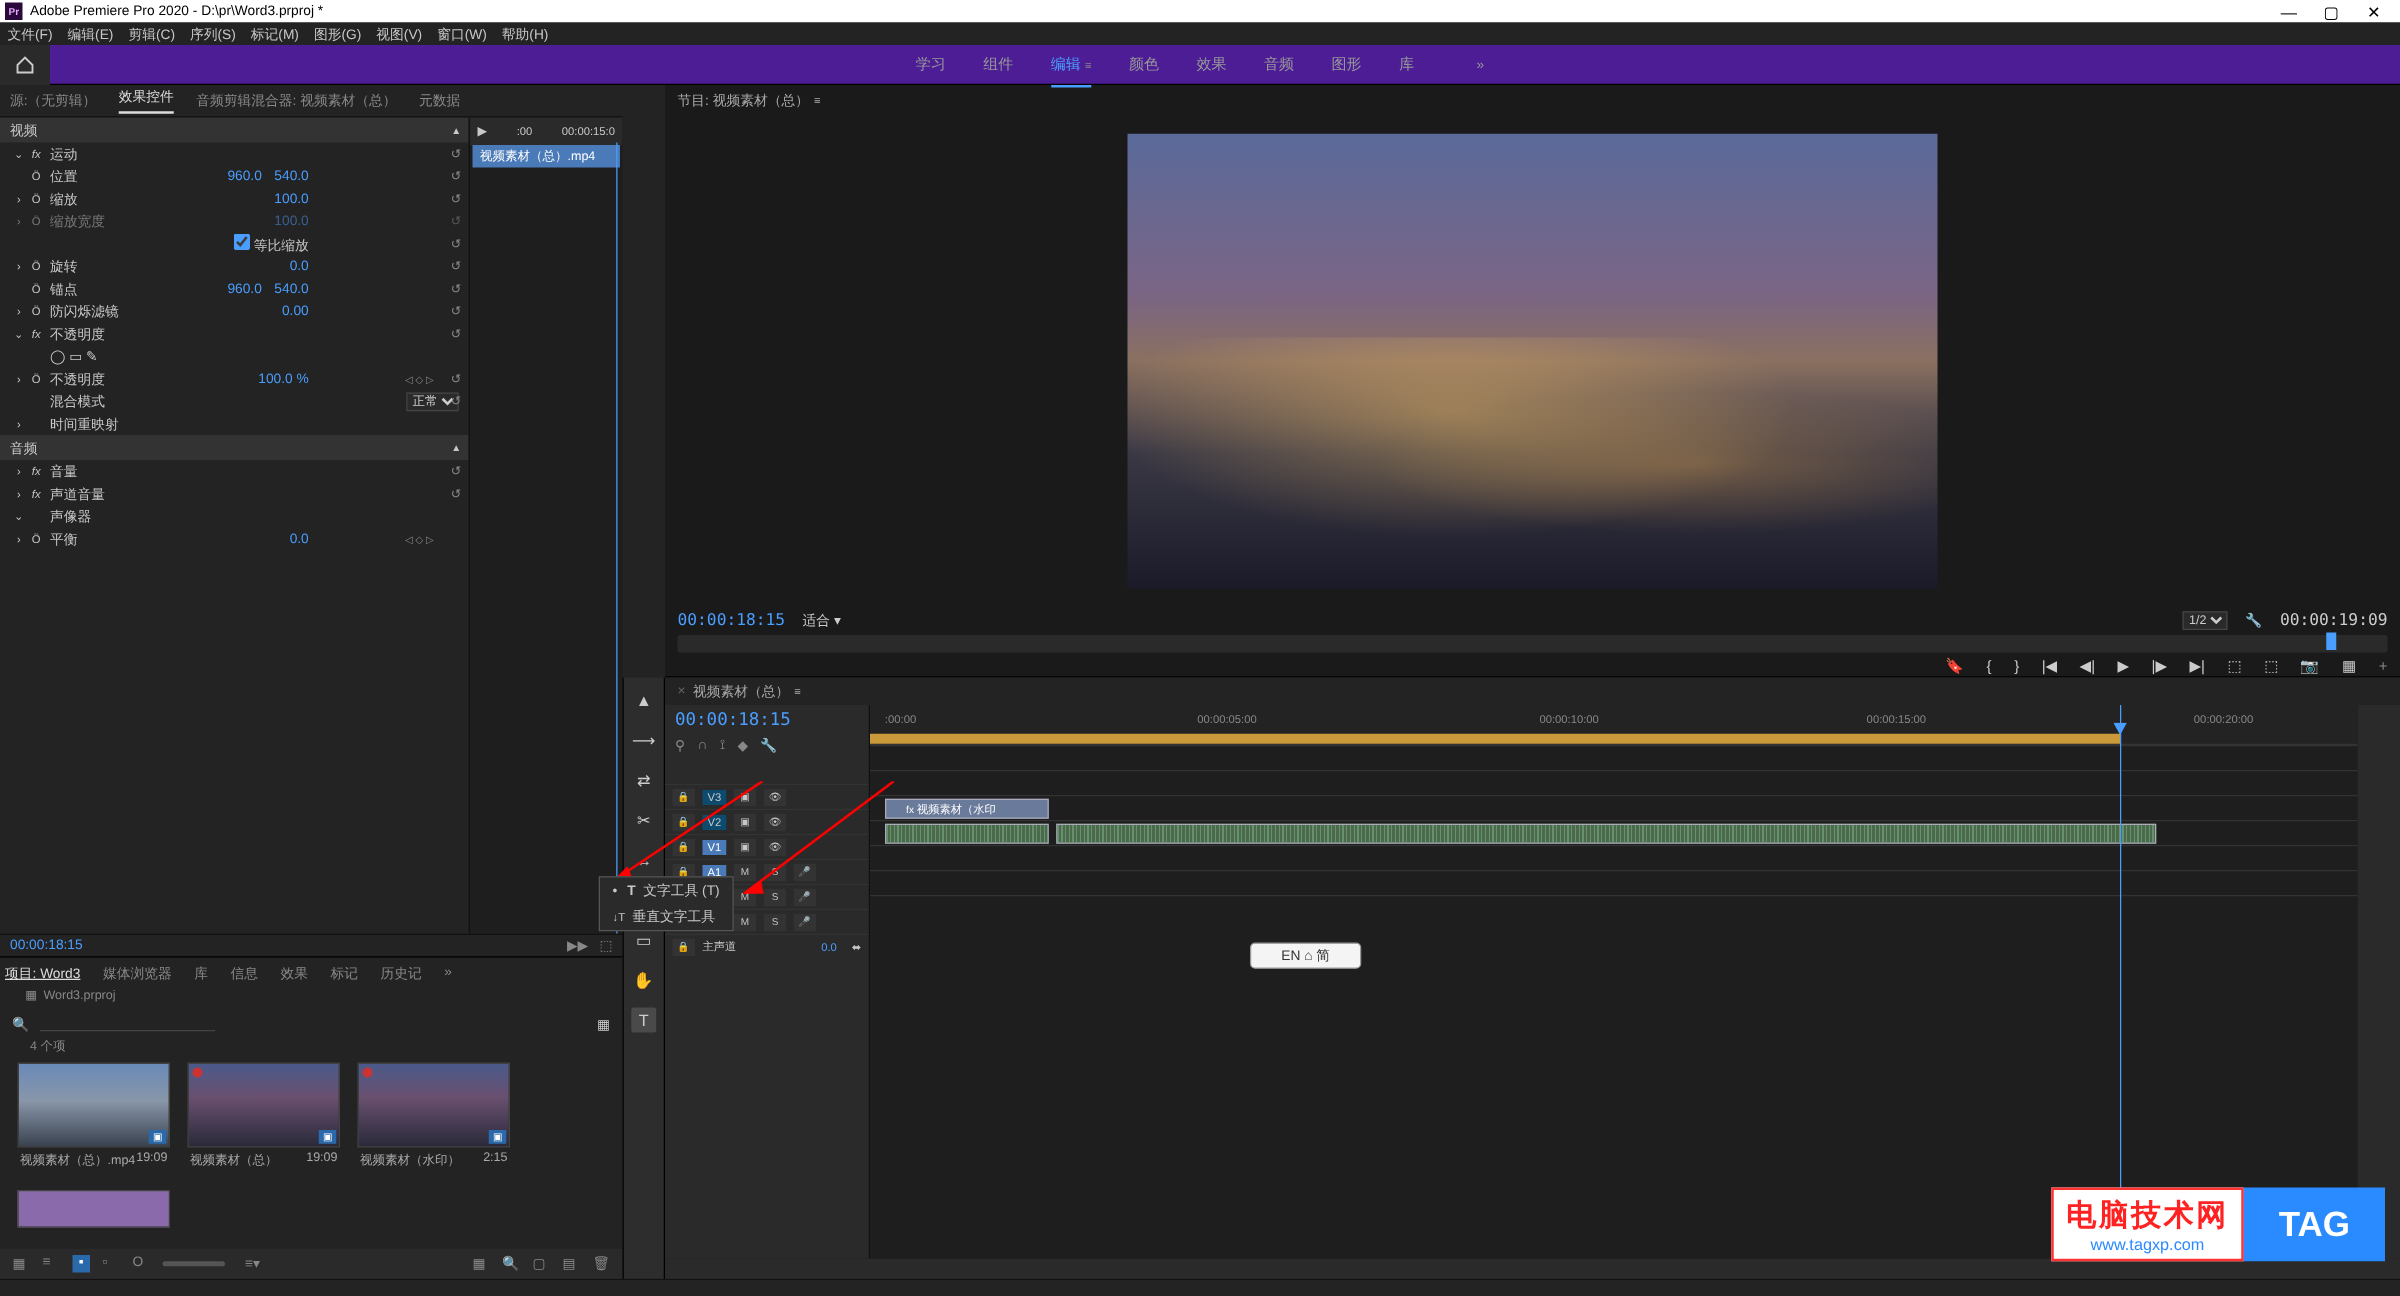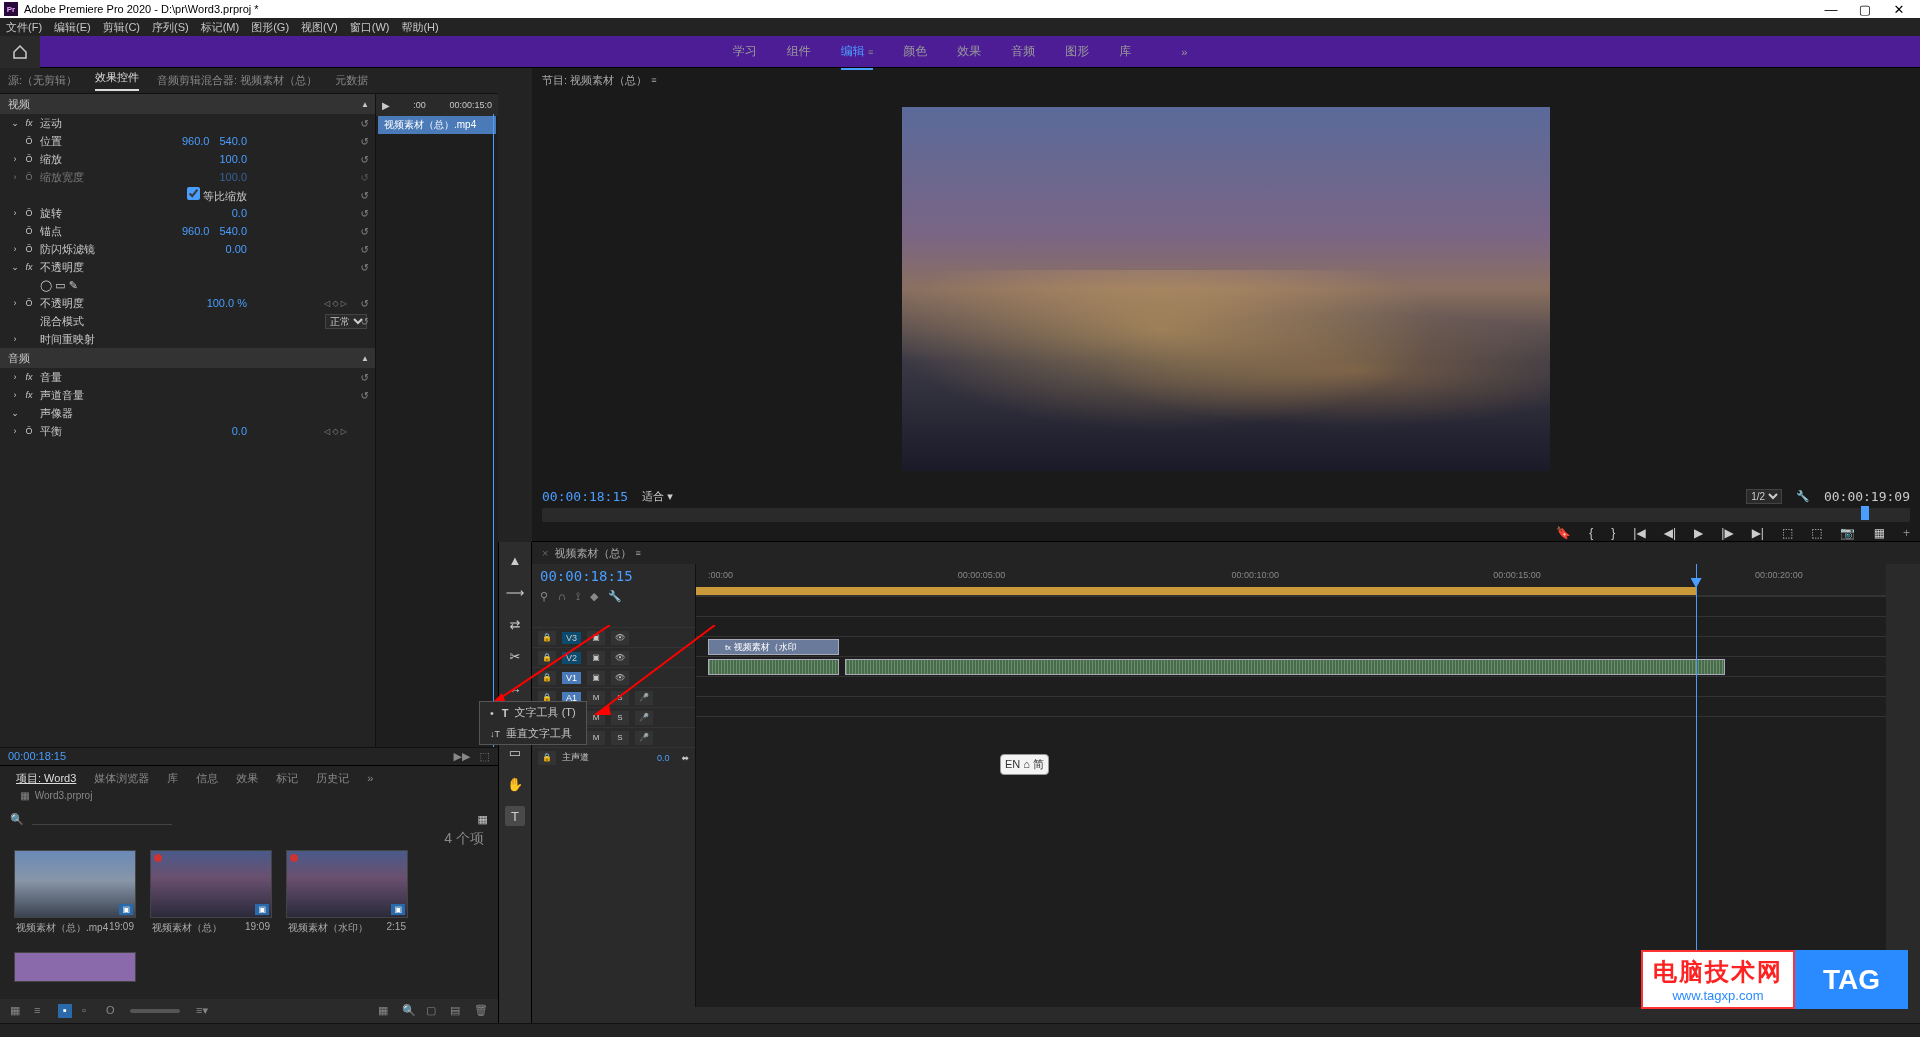--- a/index.html
+++ b/index.html
@@ -52,27 +52,27 @@
 .ec-row .reset { position: absolute; right: 6px; font-size: 10px; color: #888; }
 .ec-row .kf { position: absolute; right: 28px; font-size: 8px; color: #888; }
 .ec-right { flex: 1; background: #1e1e1e; border-left: 1px solid #111; position: relative; }
 .ec-time-ruler { height: 22px; background: #2a2a2a; display: flex; align-items: center; justify-content: space-between; padding: 0 6px; font-size: 9px; }
 .ec-clip-bar { height: 18px; background: #4a7ab8; margin: 0 2px; display: flex; align-items: center; padding: 0 6px; font-size: 10px; color: #fff; }
 .ec-playhead { position: absolute; top: 20px; bottom: 0; width: 1px; background: #4a9eff; right: 4px; }
 .ec-timecode { height: 18px; padding: 2px 8px; color: #4a9eff; font-size: 11px; border-top: 1px solid #111; }
 
 
 .project-panel { height: 258px; background: #232323; border-top: 1px solid #000; display: flex; flex-direction: column; }
-.pp-tabs { height: 24px; display: flex; align-items: center; gap: 18px; padding: 0 16px; font-size: 11px; }
+.pp-tabs { height: 24px; display: flex; align-items: center; gap: 18px; padding: 0 4px; font-size: 11px; }
 .pp-tabs .pp-tab { color: #888; cursor: pointer; }
 .pp-tabs .pp-tab.active { color: #ddd; text-decoration: underline; }
 .pp-name { height: 18px; padding: 0 18px; font-size: 10px; color: #888; }
 .pp-search { height: 22px; display: flex; align-items: center; padding: 0 10px; gap: 8px; }
 .pp-search input { background: transparent; border: none; border-bottom: 1px solid #444; color: #ccc; width: 140px; font-size: 10px; }
-.pp-items { height: 16px; text-align: right; padding: 0 14px; font-size: 14px; color: #888; }
+.pp-items { height: 16px; text-align: left; padding: 0 24px; font-size: 10px; color: #888; }
 .pp-thumbs { display: flex; gap: 14px; padding: 4px 14px; flex-wrap: wrap; }
 .pp-thumb { width: 122px; }
 .pp-thumb-img { width: 122px; height: 68px; background: linear-gradient(180deg, #6a8ab8 0%, #8896a8 45%, #3a4250 100%); border: 1px solid #444; position: relative; }
 .pp-thumb-img.city { background: linear-gradient(180deg, #4a5a8a 0%, #6a5070 40%, #2a2a3a 100%); }
 .pp-thumb-img .badge { position: absolute; bottom: 2px; right: 2px; background: #2a6aaa; color: #fff; font-size: 8px; padding: 1px 3px; }
 .pp-thumb-img .dot { position: absolute; top: 3px; left: 3px; width: 8px; height: 8px; background: #cc3333; border-radius: 50%; }
 .pp-thumb-lbl { display: flex; justify-content: space-between; font-size: 10px; padding: 3px 2px; color: #aaa; }
 .pp-thumb.blank .pp-thumb-img { background: #8a6aaa; height: 30px; }
 .pp-footer { margin-top: auto; height: 24px; background: #2a2a2a; display: flex; align-items: center; gap: 10px; padding: 0 10px; }
 .pp-footer .ico { width: 14px; height: 14px; display: inline-block; font-size: 11px; color: #888; }
@@ -131,21 +131,21 @@
 .tool-flyout { position: absolute; left: 479px; top: 701px; background: #2a2a2a; border: 1px solid #555; z-index: 100; font-size: 11px; }
 .tool-flyout .fly-item { padding: 3px 10px; display: flex; align-items: center; gap: 6px; white-space: nowrap; }
 .tool-flyout .fly-item.sel::before { content: "•"; margin-right: 2px; }
 
 
 .arrow { position: absolute; pointer-events: none; z-index: 90; }
 .arrow svg line { stroke: #ff0000; stroke-width: 2; }
 .arrow svg polygon { fill: #ff0000; }
 
 
-.ime-badge { position: absolute; left: 1000px; top: 754px; background: #f4f4f4; border: 1px solid #999; border-radius: 4px; padding: 2px 4px; font-size: 11px; color: #333; z-index: 95; }
+.ime-badge { position: absolute; left: 1000px; top: 754px; background: #f4f4f4; border: 1px solid #999; border-radius: 4px; padding: 2px 24px; font-size: 11px; color: #333; z-index: 95; }
 
 
 .watermark { position: absolute; right: 12px; bottom: 28px; z-index: 96; display: flex; align-items: stretch; }
 .wm-left { background: #fff; border: 2px solid #ff3333; padding: 4px 10px; text-align: center; }
 .wm-left .l1 { color: #ff2222; font-size: 24px; font-weight: bold; letter-spacing: 2px; }
 .wm-left .l2 { color: #2a8aff; font-size: 13px; }
 .wm-right { background: #2a8aff; color: #fff; font-size: 28px; font-weight: bold; padding: 8px 28px; display: flex; align-items: center; }
 
 
 .status-bar { height: 14px; background: #232323; border-top: 1px solid #111; }

